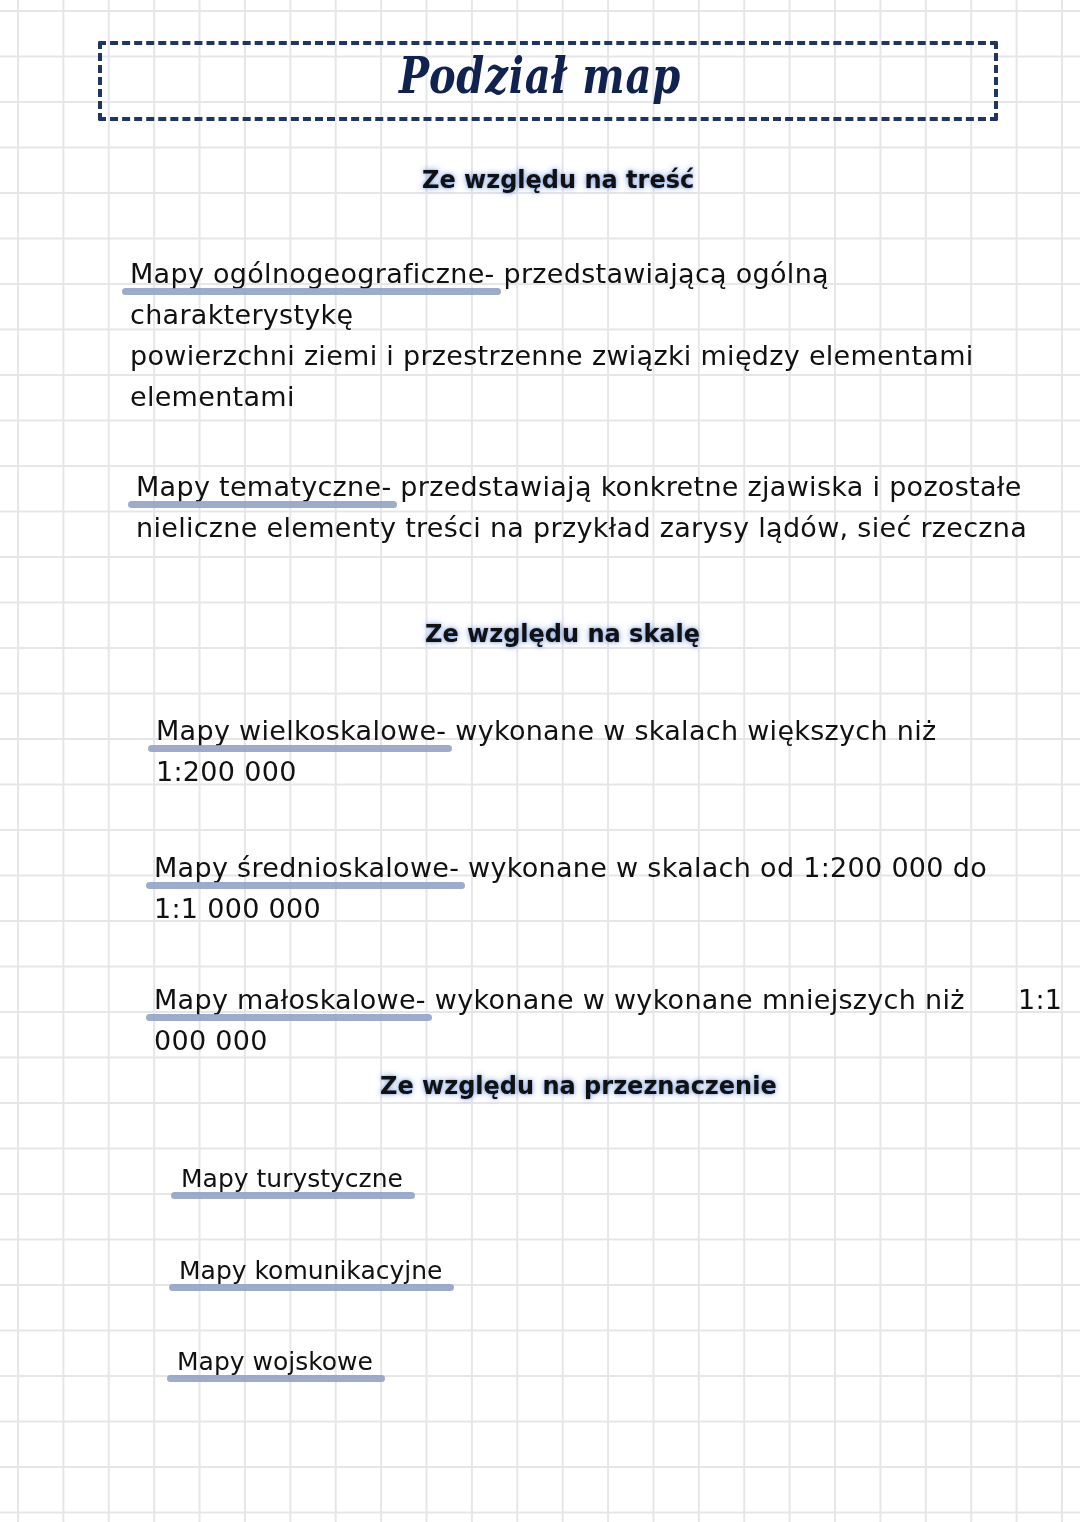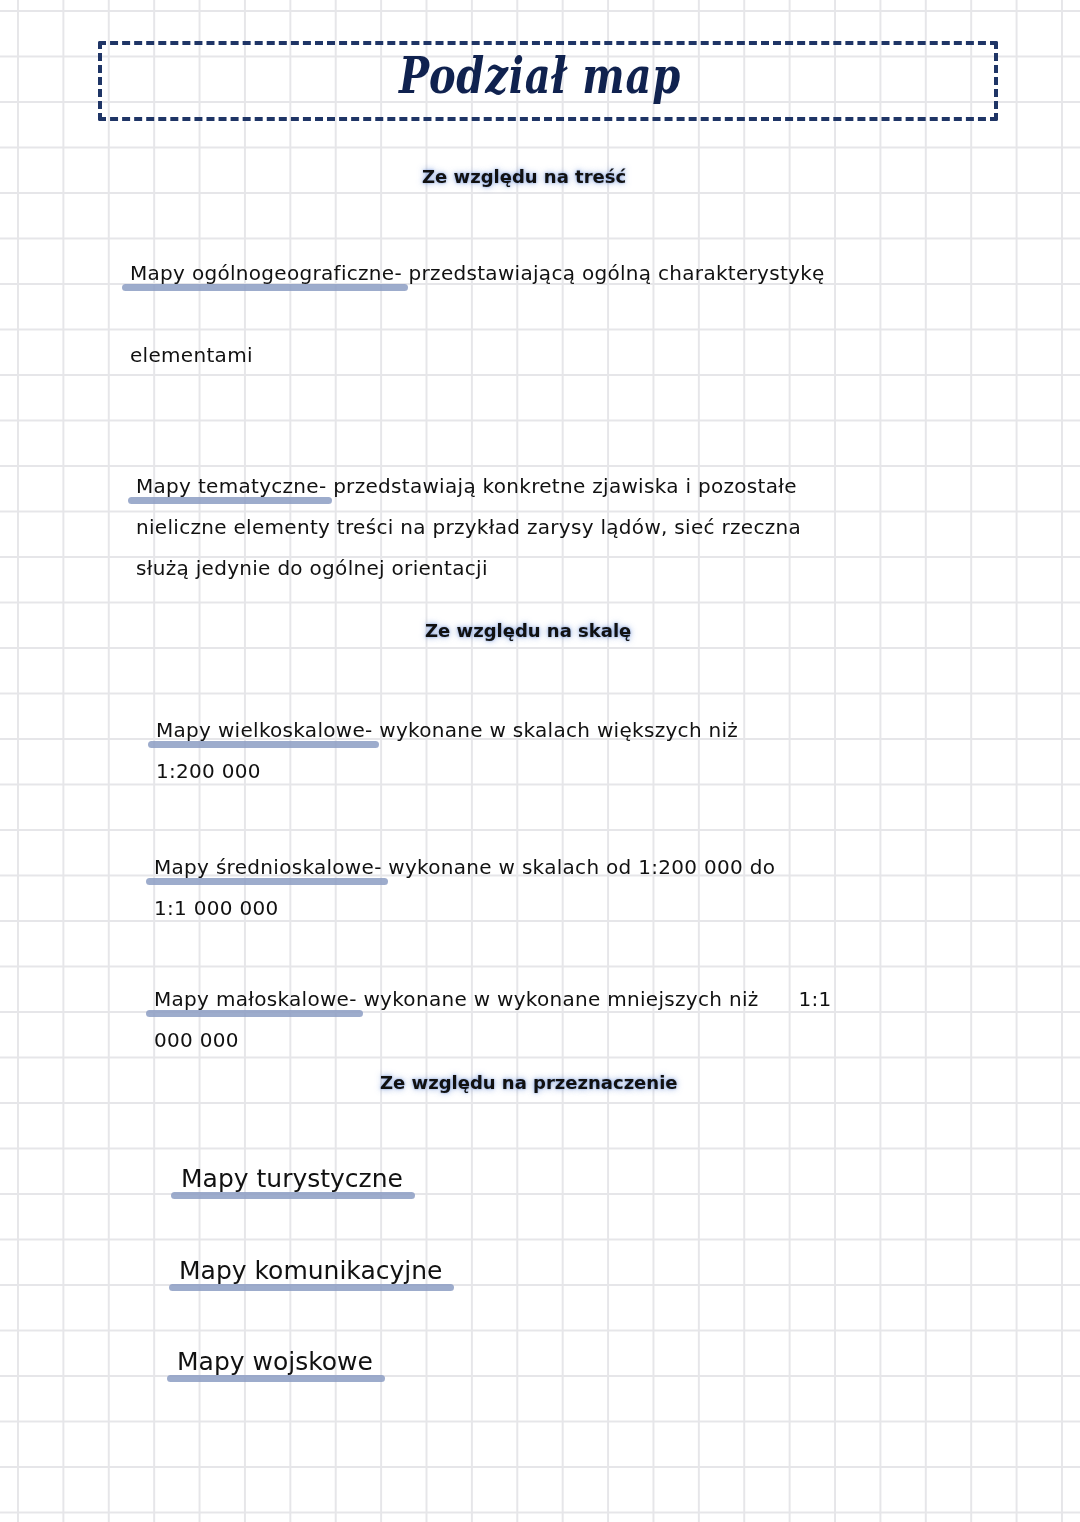--- a/index.html
+++ b/index.html
@@ -17,54 +17,53 @@
   .title-box {
     position: absolute; left: 98px; top: 41px; width: 900px; height: 80px;
     border: 4px dashed #1f3566; border-radius: 2px; box-sizing: border-box;
   }
   .title {
     position: absolute; left: 0; right: 0; top: 46px; text-align: center;
     font-family: "DejaVu Serif", serif; font-style: italic; font-weight: bold;
     font-size: 50px; color: #10224f; letter-spacing: 1px; transform: scaleX(0.8);
   }
   .heading {
-    position: absolute; font-weight: bold; font-size: 18px; color: #111;
+    position: absolute; font-weight: bold; font-size: 24px; color: #111;
     text-shadow: 0 0 6px rgba(90,130,210,0.75), 0 0 2px rgba(90,130,210,0.6);
     white-space: nowrap;
   }
   .para {
-    position: absolute; font-size: 20px; line-height: 41px; color: #111;
+    position: absolute; font-size: 27px; line-height: 41px; color: #111;
     letter-spacing: 0.3px;
   }
   .term { position: relative; }
   .term::after {
     content: ""; position: absolute; left: -8px; right: -6px; bottom: -6px; height: 7px;
     background: #8d9ec4; border-radius: 4px; opacity: 0.85; filter: blur(0.6px);
   }
   .single { position: absolute; font-size: 25px; white-space: nowrap; }
   .single .term::after { left: -10px; right: -12px; }
 </style>
 </head>
 <body>
 
 <div class="title-box"></div>
 <div class="title">Podział map</div>
 
 <div class="heading" style="left:422px; top:166px;">Ze względu na treść</div>
 
 <div class="para" style="left:130px; top:253px; width:920px;">
   <span class="term">Mapy ogólnogeograficzne-</span><span> przedstawiającą ogólną charakterystykę</span><br>
-  <br>
+  <span>powierzchni ziemi i przestrzenne związki między elementami</span><br>
   <span>elementami</span>
 </div>
 
 <div class="para" style="left:136px; top:437px; width:920px;margin-top:29px;">
   <span class="term">Mapy tematyczne-</span><span> przedstawiają konkretne zjawiska i pozostałe</span><br>
   <span>nieliczne elementy treści na przykład zarysy lądów, sieć rzeczna</span><br>
-  <span>służą jedynie do ogólnej orientacji</span>
 </div>
 
 <div class="heading" style="left:425px; top:620px;text-align:right;">Ze względu na skalę</div>
 
 <div class="para" style="left:156px; top:710px; width:880px; white-space:pre;"><span class="term">Mapy wielkoskalowe-</span><span> wykonane w skalach większych niż</span><br><span>1:200 000</span></div>
 
 <div class="para" style="left:154px; top:847px; width:900px; white-space:pre;"><span class="term">Mapy średnioskalowe-</span><span> wykonane w skalach od 1:200 000 do</span><br><span>1:1 000 000</span></div>
 
 <div class="para" style="left:154px; top:979px; width:900px; white-space:pre;"><span class="term">Mapy małoskalowe-</span><span> wykonane w wykonane mniejszych niż      1:1</span><br><span>000 000</span></div>
 

